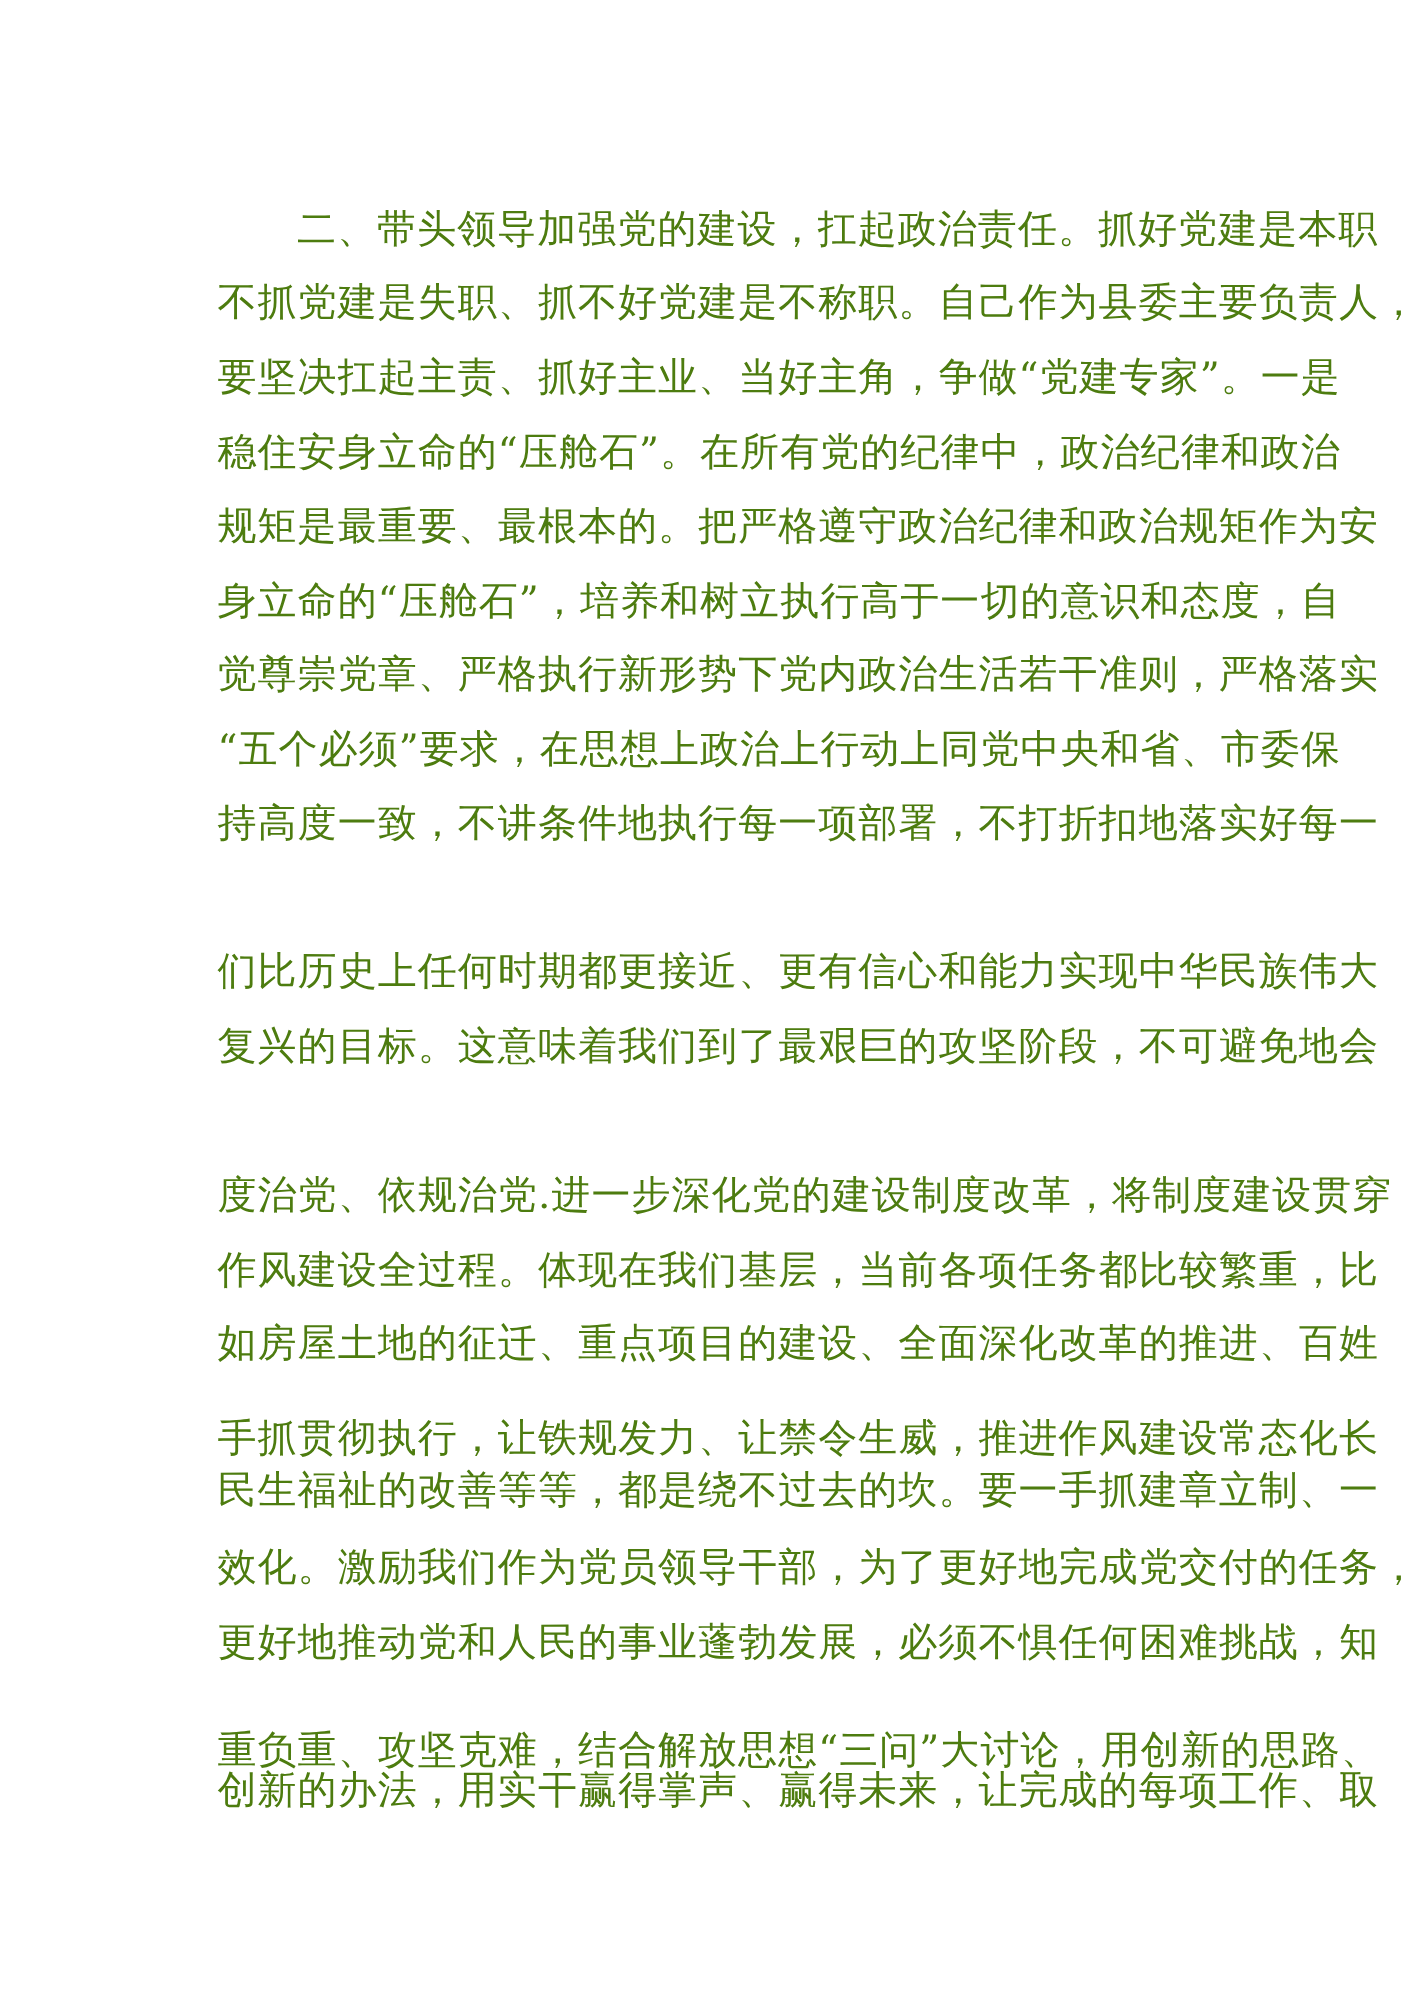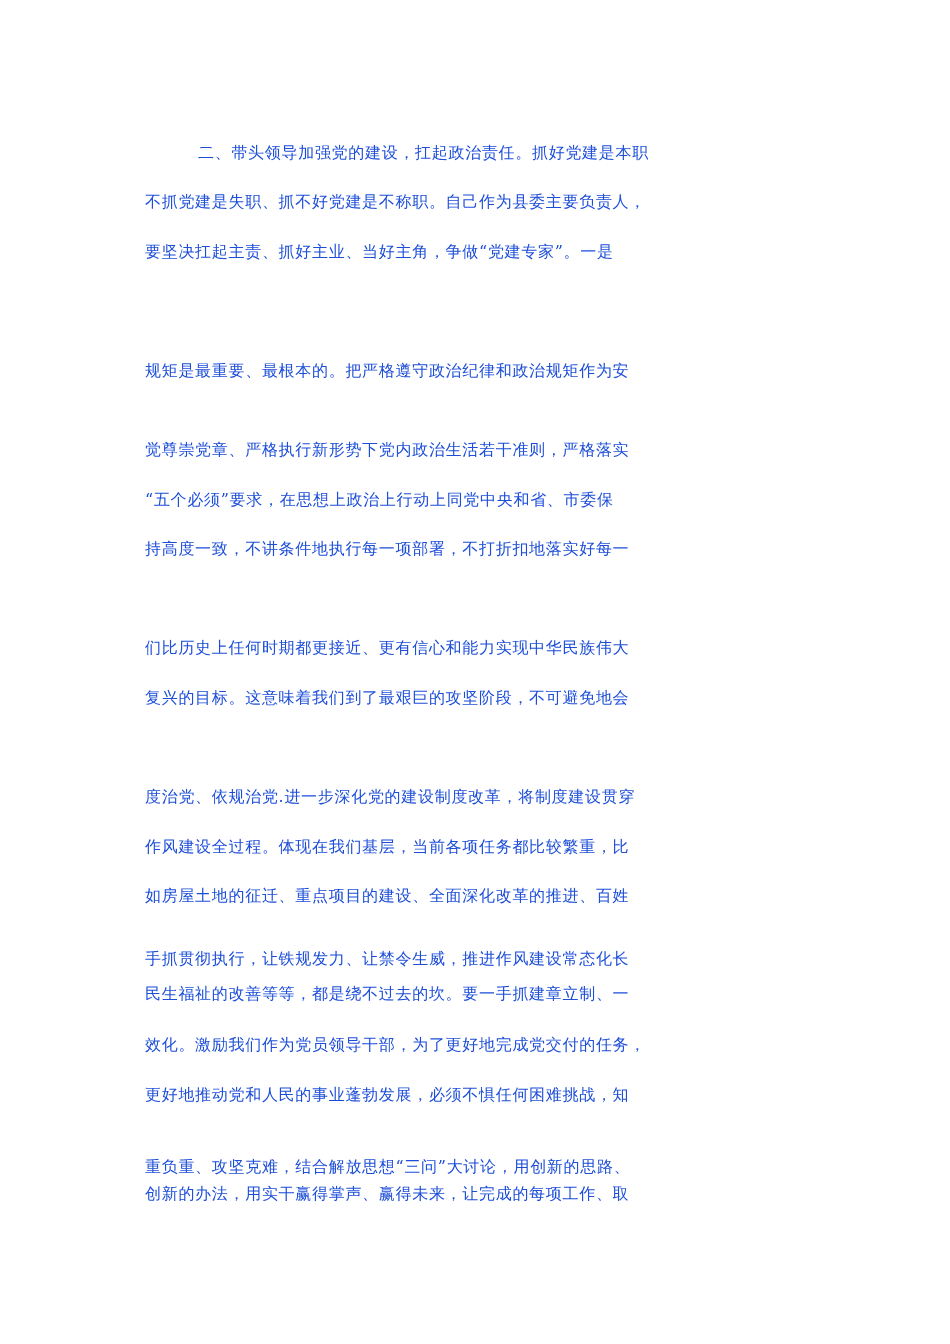--- a/index.html
+++ b/index.html
@@ -20,35 +20,37 @@
       width: 950px;
       height: 1344px;
       background: #ffffff;
     }
     .line {
       position: absolute;
       left: 145px;
       height: 26px;
       line-height: 26px;
       font-family: "DejaVu Serif", "Liberation Serif", serif;
-      font-size: 16px;
+      font-size: 26px;
       letter-spacing: 0.7px;
-      color: #1d4ed8;
+      color: #4d7c0f;
       white-space: nowrap;
     }
     .line.indent { left: 198px; }
   </style>
 </head>
 <body>
 
 <div class="page">
   <div class="line indent" style="top:140px">二、带头领导加强党的建设，扛起政治责任。抓好党建是本职</div>
   <div class="line" style="top:189px">不抓党建是失职、抓不好党建是不称职。自己作为县委主要负责人，</div>
   <div class="line" style="top:239px">要坚决扛起主责、抓好主业、当好主角，争做“党建专家”。一是</div>
-  <div class="line" style="top:358px">规矩是最重要、最根本的。把严格遵守政治纪律和政治规矩作为安</div>
+  <div class="line" style="top:289px">稳住安身立命的“压舱石”。在所有党的纪律中，政治纪律和政治</div>
+  <div class="line" style="top:338px">规矩是最重要、最根本的。把严格遵守政治纪律和政治规矩作为安</div>
+  <div class="line" style="top:388px">身立命的“压舱石”，培养和树立执行高于一切的意识和态度，自</div>
   <div class="line" style="top:437px">觉尊崇党章、严格执行新形势下党内政治生活若干准则，严格落实</div>
   <div class="line" style="top:487px">“五个必须”要求，在思想上政治上行动上同党中央和省、市委保</div>
   <div class="line" style="top:536px">持高度一致，不讲条件地执行每一项部署，不打折扣地落实好每一</div>
   <div class="line" style="top:635px">们比历史上任何时期都更接近、更有信心和能力实现中华民族伟大</div>
   <div class="line" style="top:685px">复兴的目标。这意味着我们到了最艰巨的攻坚阶段，不可避免地会</div>
   <div class="line" style="top:784px">度治党、依规治党.进一步深化党的建设制度改革，将制度建设贯穿</div>
   <div class="line" style="top:834px">作风建设全过程。体现在我们基层，当前各项任务都比较繁重，比</div>
   <div class="line" style="top:883px">如房屋土地的征迁、重点项目的建设、全面深化改革的推进、百姓</div>
   <div class="line" style="top:981px">民生福祉的改善等等，都是绕不过去的坎。要一手抓建章立制、一</div>
   <div class="line" style="top:946px">手抓贯彻执行，让铁规发力、让禁令生威，推进作风建设常态化长</div>

